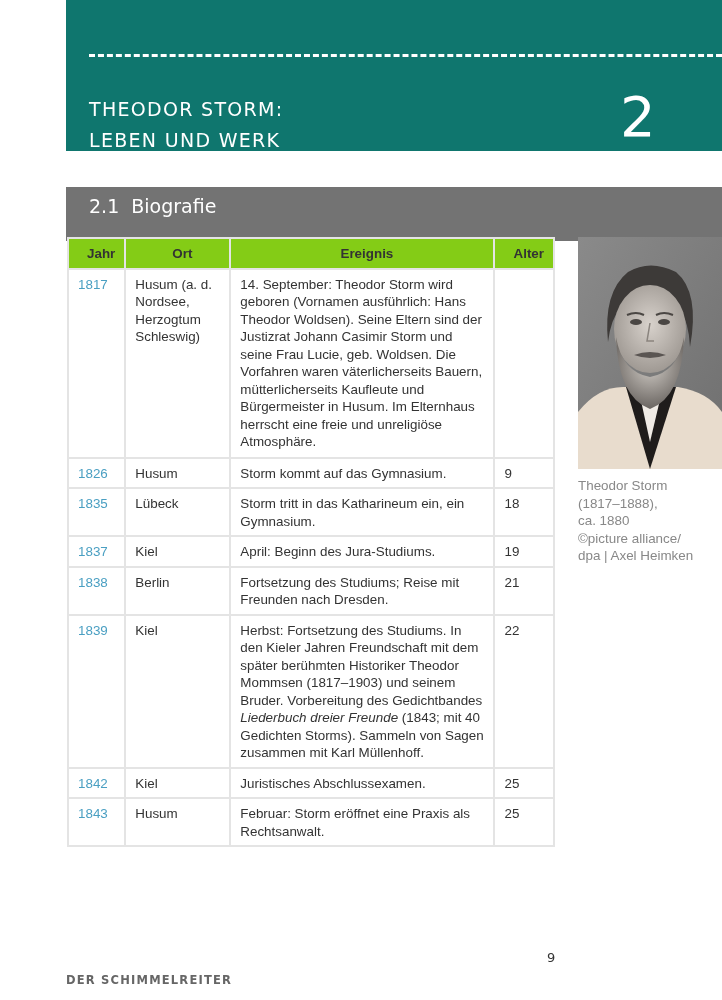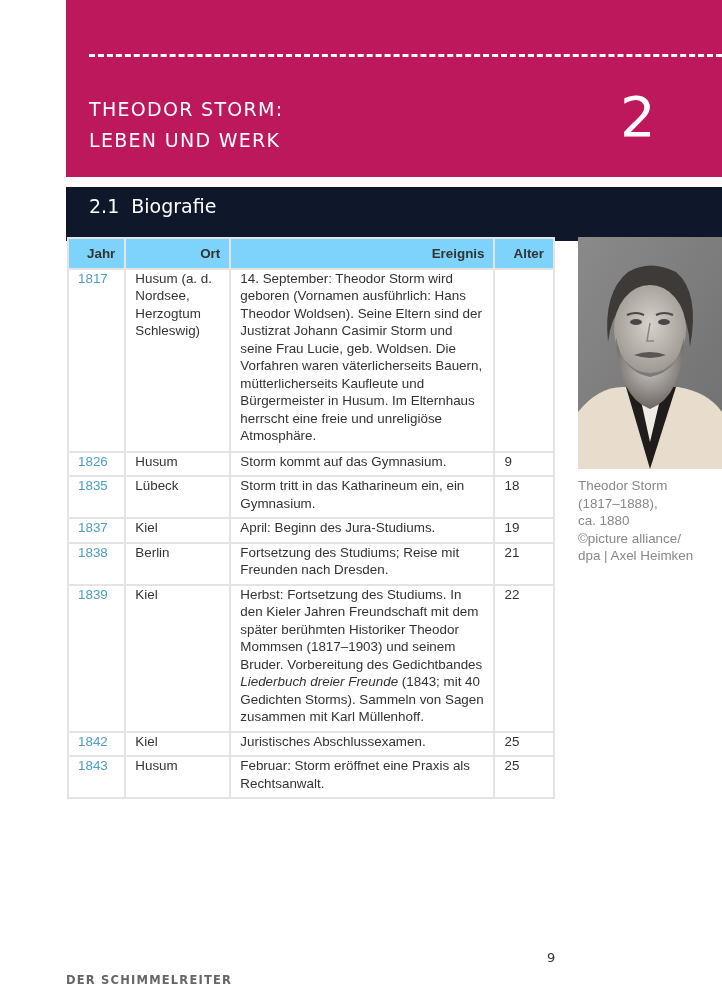--- a/index.html
+++ b/index.html
@@ -1,25 +1,25 @@
 <!DOCTYPE html>
 <html><head>
 <meta charset="utf-8">
 <style>
   html,body{margin:0;padding:0;}
   body{width:722px;height:1000px;background:#ffffff;position:relative;overflow:hidden;font-family:"DejaVu Sans","Liberation Sans",sans-serif;color:#333;}
-  .chapter-banner{position:absolute;left:66px;top:0;width:656px;height:177px;background:#be185d;}
+  .chapter-banner{position:absolute;left:66px;top:0;width:656px;height:151px;background:#0f766e;}
   .dashes{position:absolute;left:23px;top:54px;right:0;height:3px;border-top:3px dashed #ffffff;}
   .chapter-title{position:absolute;left:23px;top:94px;color:#fff;font-size:19px;letter-spacing:1.3px;line-height:31px;font-family:"DejaVu Sans",sans-serif;}
   .chapter-number{position:absolute;left:554px;top:82px;color:#fff;font-size:56px;line-height:70px;font-family:"DejaVu Sans",sans-serif;}
-  .section-bar{position:absolute;left:66px;top:187px;width:656px;height:54px;background:#0f172a;}
+  .section-bar{position:absolute;left:66px;top:187px;width:656px;height:54px;background:#737373;}
   .section-title{position:absolute;left:23px;top:8px;color:#fff;font-size:19px;font-family:"DejaVu Sans",sans-serif;}
   table.bio{position:absolute;left:67px;top:237px;width:488px;border-collapse:collapse;font-family:"Liberation Sans",sans-serif;font-size:13.4px;line-height:17.5px;color:#333;}
-  table.bio th{background:#7dd3fc;text-align:right;font-weight:bold;padding:6px 9px 5px 18px;border:2px solid #e4e4e4;font-size:13.4px;}
-  table.bio td{vertical-align:top;padding:0 9px 5px 9px;border:2px solid #e4e4e4;}
+  table.bio th{background:#84cc16;text-align:center;font-weight:bold;padding:6px 9px 5px 18px;border:2px solid #e4e4e4;font-size:13.4px;}
+  table.bio td{vertical-align:top;padding:6px 9px 5px 9px;border:2px solid #e4e4e4;}
   table.bio td.year{color:#4a9fc2;width:33px;}
   table.bio td.ort{width:85px;}
   table.bio td.alter{width:32px;}
   .portrait{position:absolute;left:578px;top:237px;width:144px;height:232px;overflow:hidden;}
   .caption{position:absolute;left:578px;top:477px;width:144px;font-family:"Liberation Sans",sans-serif;font-size:13.4px;line-height:17.5px;color:#888;}
   .footer-title{position:absolute;left:66px;top:952px;font-size:11.5px;letter-spacing:1.2px;color:#666;font-weight:bold;font-family:"DejaVu Sans",sans-serif;margin-top:21px;}
   .page-number{position:absolute;left:547px;top:950px;font-size:13px;color:#333;font-family:"DejaVu Sans",sans-serif;}
 </style>
 </head>
 <body>

